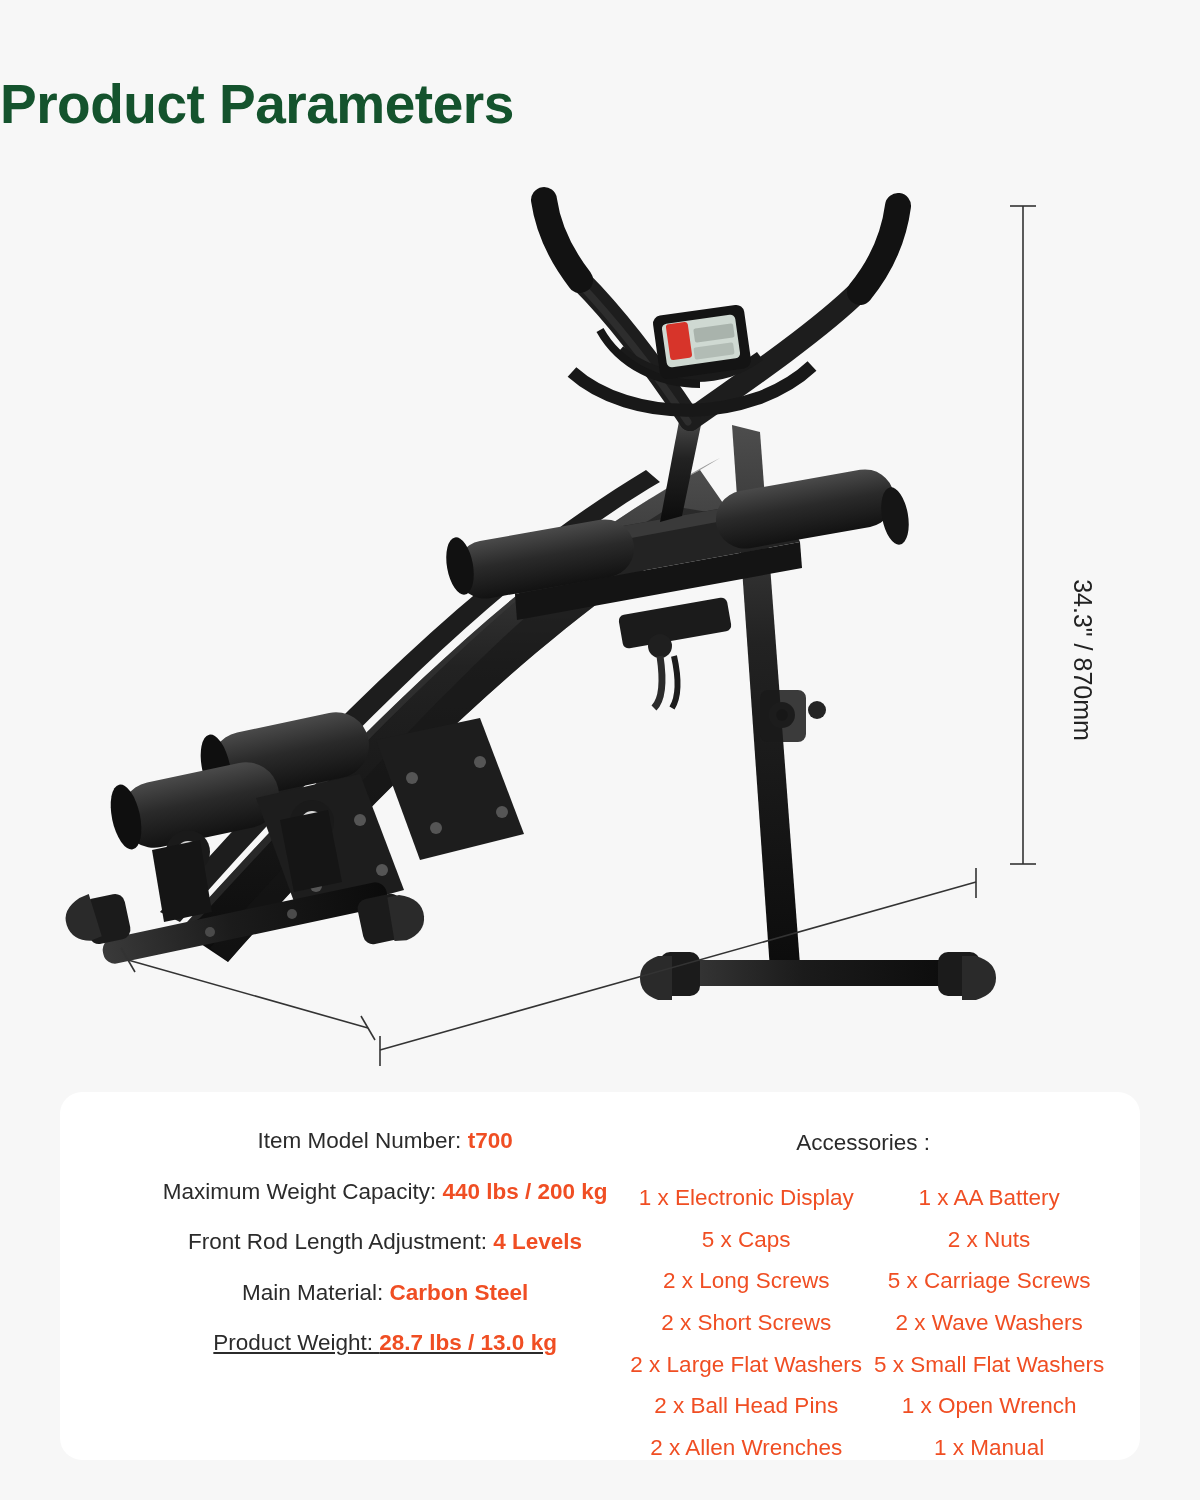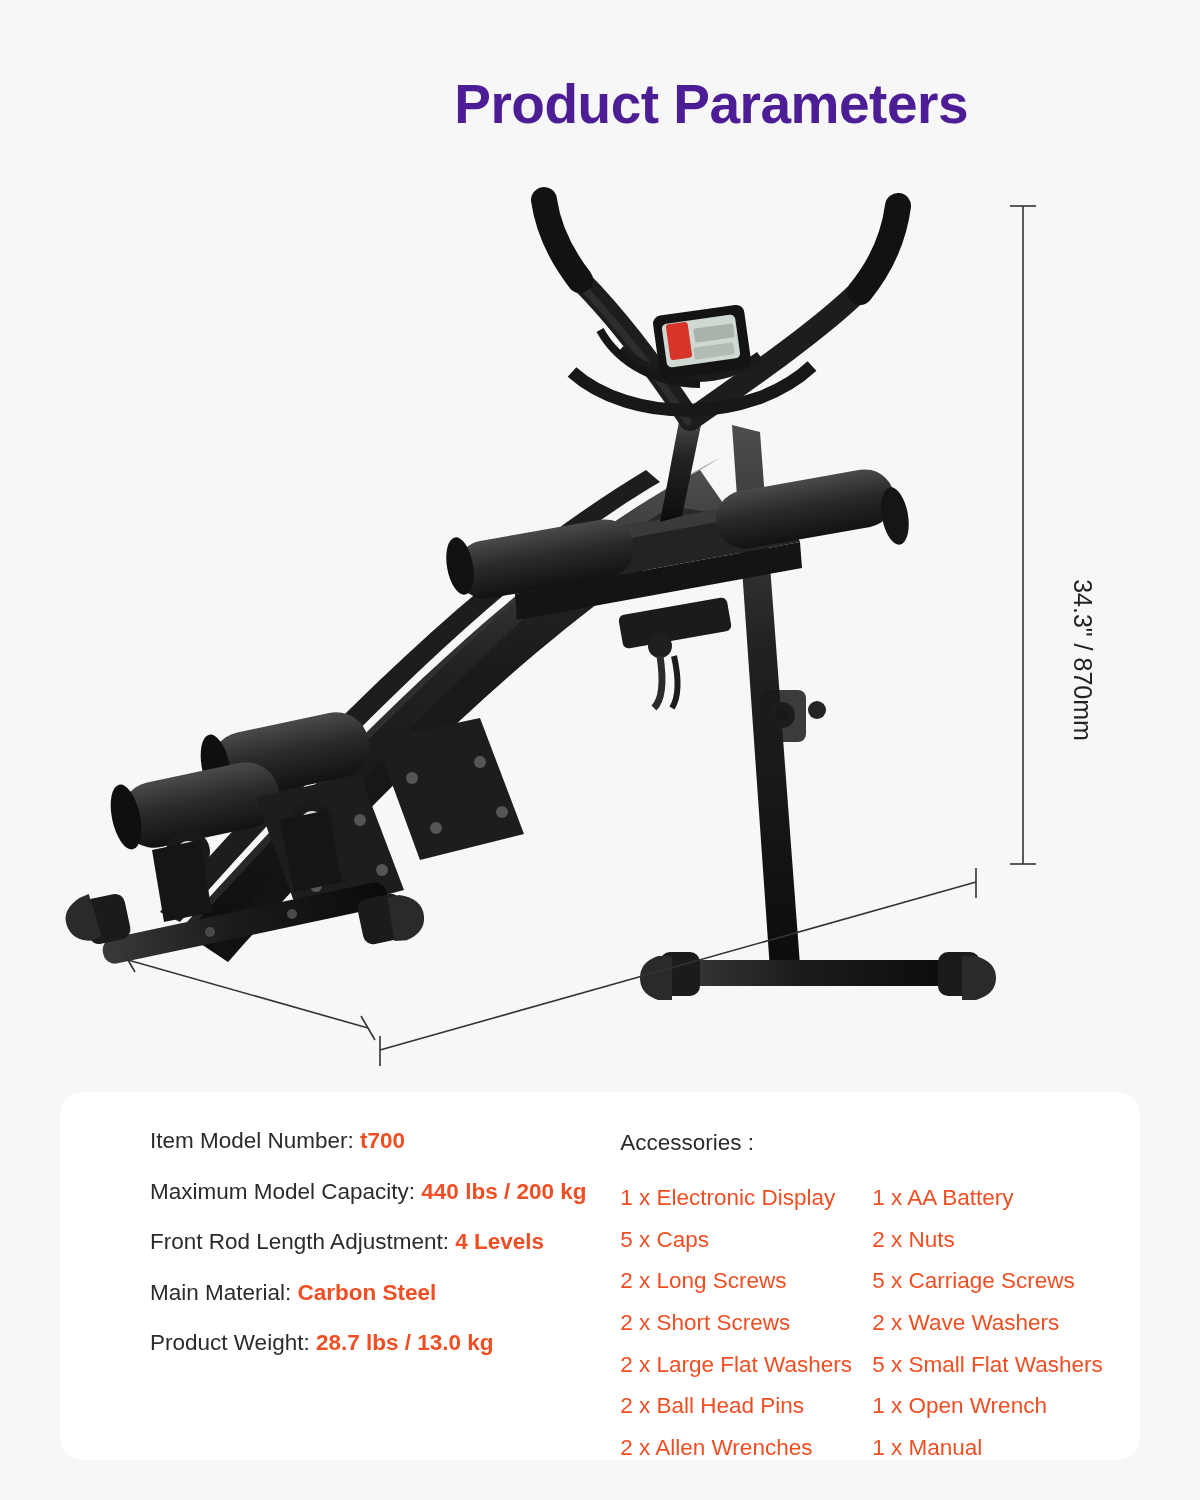--- a/index.html
+++ b/index.html
@@ -11,25 +11,25 @@
   }
   .page {
     position: relative;
     width: 1200px; height: 1500px;
     background: #f7f7f7;
   }
   
   .title {
     position: absolute;
     top: 72px; left: 0; width: 968px;
-    text-align: right;
+    text-align: left;
     font-size: 55px;
     font-weight: bold;
     letter-spacing: -0.5px;
-    color: #4c1d95;
+    color: #14532d;
   }
   
   .illus {
     position: absolute;
     top: 170px; left: 60px;
     width: 1080px; height: 900px;
   }
   .illus svg { display: block; }
 
   .dim-label {
@@ -56,32 +56,33 @@
     position: absolute;
     left: 60px; top: 1092px;
     width: 1080px; height: 368px;
     background: #ffffff;
     border-radius: 22px;
   }
   .card-inner {
     display: flex;
     width: 100%; height: 100%;
     padding: 30px 34px 24px 34px;
+    text-align: center;
   }
   .col-left { width: 540px; padding-left: 56px; padding-top: 8px; }
   .col-right { width: 500px; padding-top: 8px; }
 
   .spec-row {
     font-size: 22.5px;
     color: #2b2b2b;
     line-height: 1.0;
     margin-bottom: 28px;
     white-space: nowrap;
   }
-  .spec-row:last-child { margin-bottom: 0; }
+  .spec-row:last-child { margin-bottom: 0; text-decoration: underline; }
   .spec-val {
     color: #f04e23;
     font-weight: bold;
   }
 
   .acc-title {
     font-size: 22.5px;
     color: #2b2b2b;
     margin-bottom: 30px;
   }
@@ -255,21 +256,21 @@
 
   <div class="card">
     <div class="card-inner">
 
       <div class="col-left">
         <div class="spec-row">
           <span>Item Model Number:</span>
           <span class="spec-val">t700</span>
         </div>
         <div class="spec-row">
-          <span>Maximum Model Capacity:</span>
+          <span>Maximum Weight Capacity:</span>
           <span class="spec-val">440 lbs / 200 kg</span>
         </div>
         <div class="spec-row">
           <span>Front Rod Length Adjustment:</span>
           <span class="spec-val">4 Levels</span>
         </div>
         <div class="spec-row">
           <span>Main Material:</span>
           <span class="spec-val">Carbon Steel</span>
         </div>

